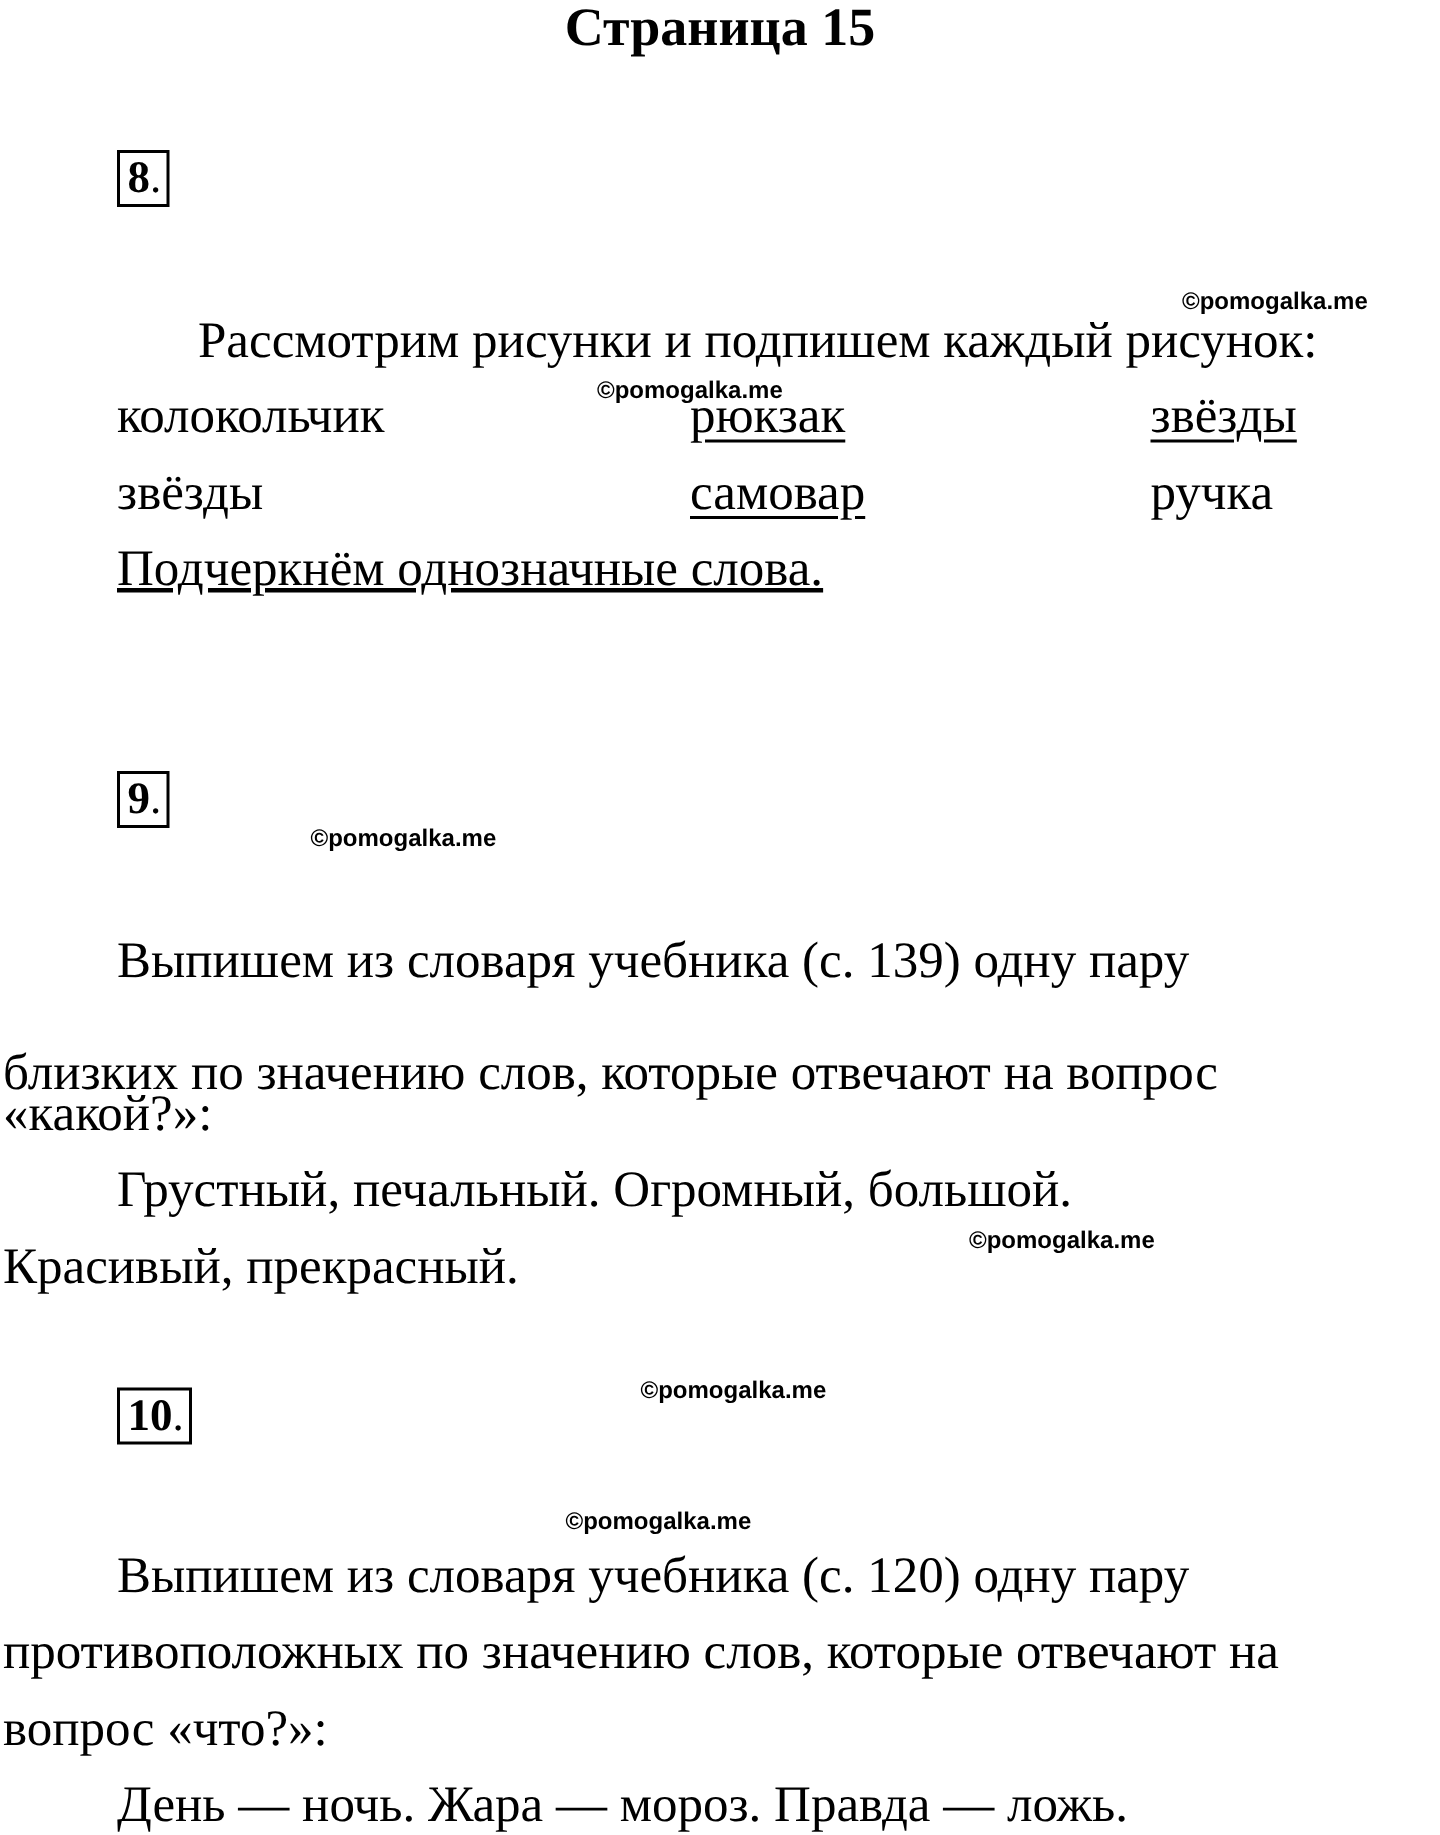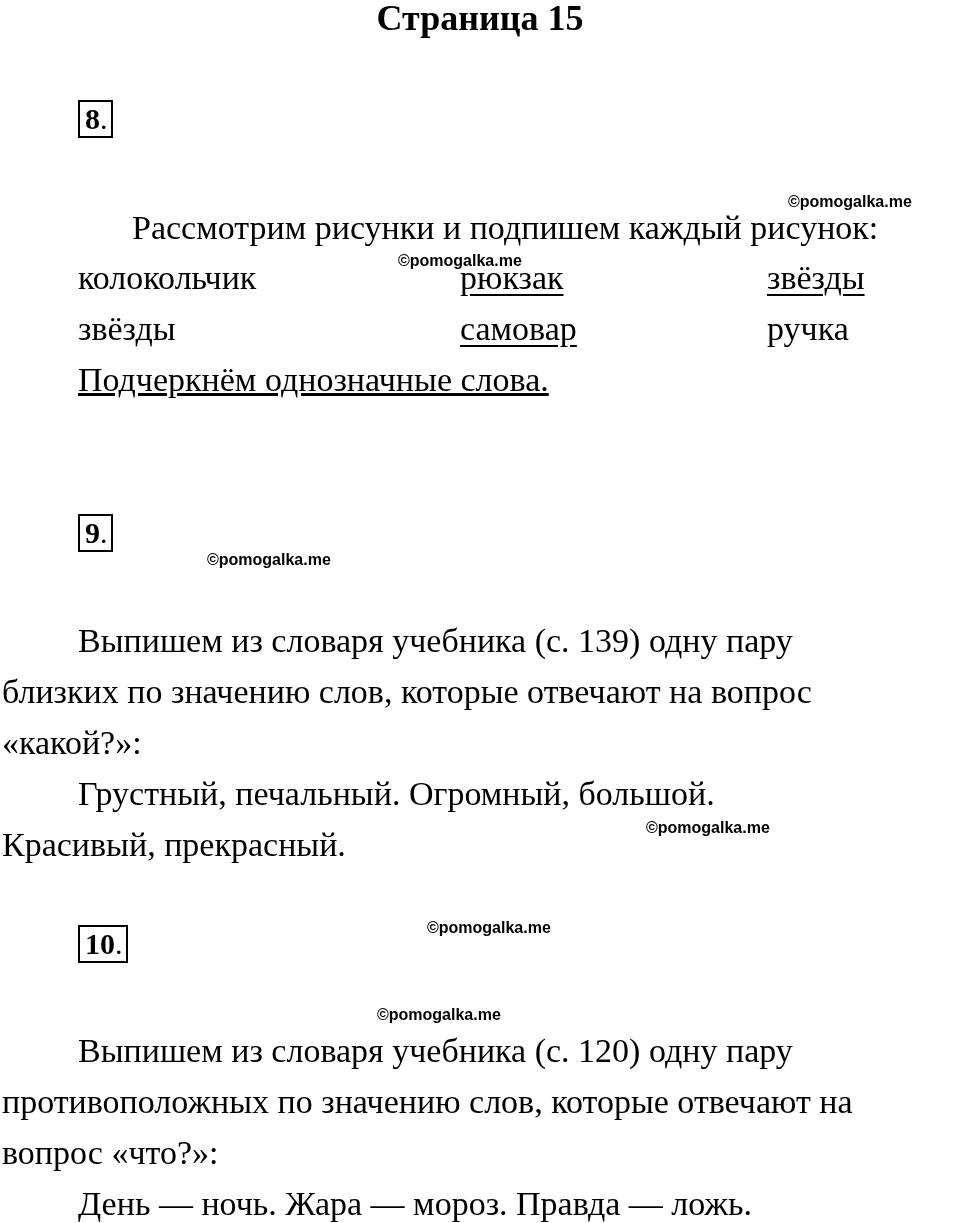--- a/index.html
+++ b/index.html
@@ -36,21 +36,21 @@
 <div class="abs txt" style="left:78px; top:309px;">звёзды</div>
 <div class="abs txt u" style="left:460px; top:309px;text-align:center;">самовар</div>
 <div class="abs txt" style="left:767px; top:309px;">ручка</div>
 
 <div class="abs txt" style="left:78px; top:360px;text-decoration:underline;">Подчеркнём однозначные слова.</div>
 
 <div class="num-box" style="left:78px; top:514px;"><span>9</span><span class="dot">.</span></div>
 <div class="abs wm" style="left:207px; top:551px;">©pomogalka.me</div>
 
 <div class="abs txt" style="left:78px; top:621px;">Выпишем из словаря учебника (с. 139) одну пару</div>
-<div class="abs txt" style="left:2px; top:672px;">близких по значению слов, которые отвечают на вопрос</div>
+<div class="abs txt" style="left:2px; top:696px;">близких по значению слов, которые отвечают на вопрос</div>
 <div class="abs txt" style="left:2px; top:723px;">«какой?»:</div>
 <div class="abs txt" style="left:78px; top:774px;">Грустный, печальный. Огромный, большой.</div>
 <div class="abs wm" style="left:646px; top:819px;">©pomogalka.me</div>
 <div class="abs txt" style="left:2px; top:825px;">Красивый, прекрасный.</div>
 
 <div class="num-box" style="left:78px; top:925px;"><span>10</span><span class="dot">.</span></div>
 <div class="abs wm" style="left:427px; top:919px;">©pomogalka.me</div>
 <div class="abs wm" style="left:377px; top:1006px;">©pomogalka.me</div>
 
 <div class="abs txt" style="left:78px; top:1031px;">Выпишем из словаря учебника (с. 120) одну пару</div>

